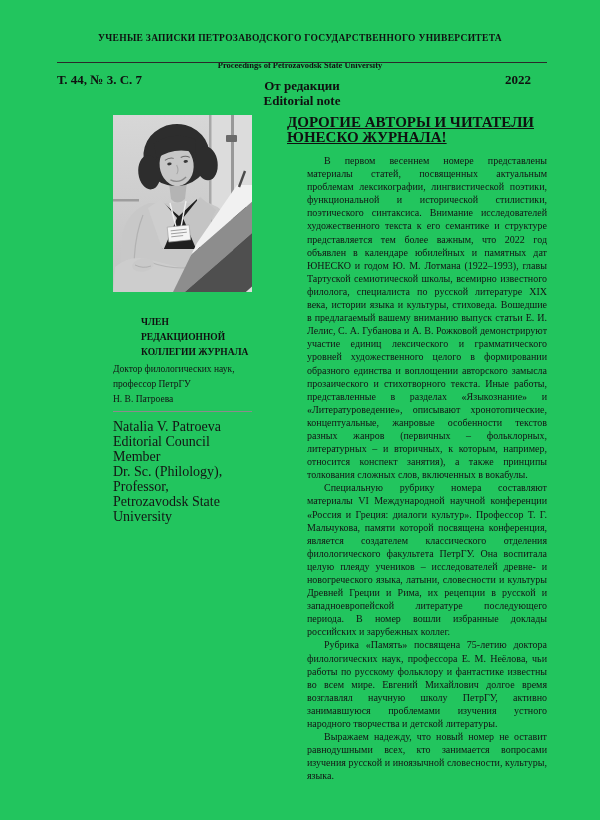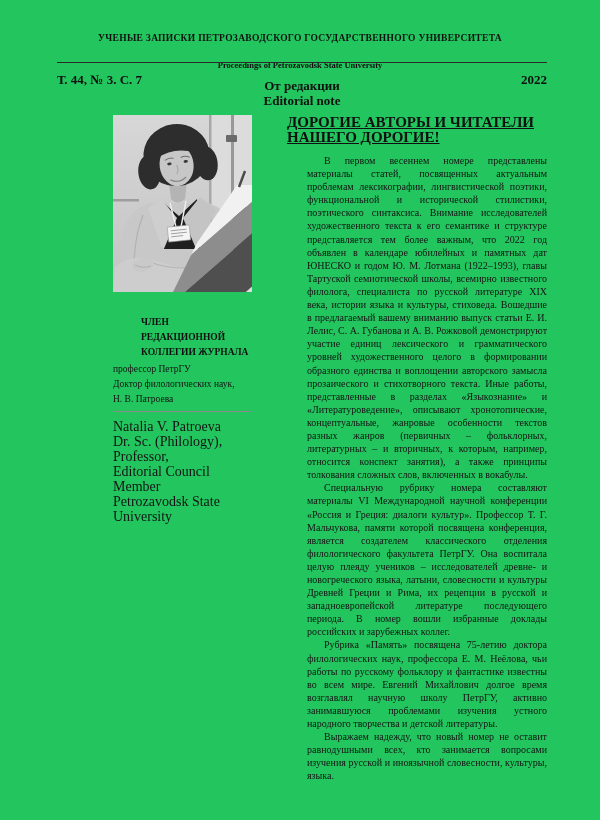--- a/index.html
+++ b/index.html
@@ -10,21 +10,21 @@
   
   .masthead { position:absolute; top:33px; left:0; right:0; text-align:center; }
   .jt-ru { font-weight:bold; font-size:9.5px; letter-spacing:0.3px; color:#101010; }
   .jt-en { font-weight:bold; font-size:8.5px; margin-top:17px; color:#101010; }
   .rule { position:absolute; top:62px; left:57px; width:490px; border-top:1.3px solid #2a2a2a; }
   .meta-row { position:absolute; top:70px; left:57px; width:490px; height:34px;
               font-weight:bold; font-size:13px; color:#101010; }
   .meta-left  { position:absolute; left:0; top:2px; }
   .meta-center{ position:absolute; left:50%; transform:translateX(-50%); top:8px;
                 text-align:center; line-height:15px; }
-  .meta-right { position:absolute; right:0; top:2px; }
+  .meta-right { position:absolute; right:16px; top:2px; }
 
   
   .left-col { position:absolute; left:113px; top:115px; width:139px; }
   .photo { width:139px; height:177px; display:block; }
   .cap-title { margin-top:23px; font-weight:bold; font-size:9.5px; line-height:15px; color:#101010;margin-left:28px; }
   .cap-ru { margin-top:2px; font-size:9.5px; line-height:15px; }
   .name-it { }
   .sep { margin-top:4px; border-top:1.6px solid #8c8c8c; width:139px; }
   .cap-en { margin-top:7px; font-size:14px; line-height:15px; }
 
@@ -125,39 +125,39 @@
             <rect x="20" y="147" width="180" height="40" fill="#4f4f4f"></rect>
           </g>
         </g>
         <line x1="132" y1="56" x2="126" y2="72" stroke="#4a4a4a" stroke-width="2.4"></line>
       </g>
     </svg>
 
     <div class="cap-title">ЧЛЕН РЕДАКЦИОННОЙ КОЛЛЕГИИ ЖУРНАЛА</div>
 
     <div class="cap-ru">
+      <div>Доктор филологических наук,</div>
       <div>профессор ПетрГУ</div>
-      <div>Доктор филологических наук,</div>
       <div class="name-it">Н. В. Патроева</div>
     </div>
 
     <div class="sep"></div>
 
     <div class="cap-en">
       <div class="name-it">Natalia V. Patroeva</div>
+      <div>Editorial Council Member</div>
       <div>Dr. Sc. (Philology), Professor,</div>
-      <div>Editorial Council Member</div>
       <div>Petrozavodsk State University</div>
     </div>
   </aside>
 
   <main class="right-col">
     <div class="art-heading">
       <div>ДОРОГИЕ АВТОРЫ И ЧИТАТЕЛИ</div>
-      <div>НАШЕГО ДОРОГИЕ!</div>
+      <div>ЮНЕСКО ЖУРНАЛА!</div>
     </div>
     <div class="art-body">
       <p>В первом весеннем номере представлены материалы статей, посвященных актуальным проблемам лексикографии, лингвистической поэтики, функциональной и исторической стилистики, поэтического синтаксиса. Внимание исследователей художественного текста к его семантике и структуре представляется тем более важным, что 2022 год объявлен в календаре юбилейных и памятных дат ЮНЕСКО и годом Ю. М. Лотмана (1922–1993), главы Тартуской семиотической школы, всемирно известного филолога, специалиста по русской литературе XIX века, истории языка и культуры, стиховеда. Вошедшие в предлагаемый вашему вниманию выпуск статьи Е. И. Лелис, С. А. Губанова и А. В. Рожковой демонстрируют участие единиц лексического и грамматического уровней художественного целого в формировании образного единства и воплощении авторского замысла прозаического и стихотворного текста. Иные работы, представленные в разделах «Языкознание» и «Литературоведение», описывают хронотопические, концептуальные, жанровые особенности текстов разных жанров (первичных – фольклорных, литературных – и вторичных, к которым, например, относится конспект занятия), а также принципы толкования сложных слов, включенных в вокабулы.</p>
       <p>Специальную рубрику номера составляют материалы VI Международной научной конференции «Россия и Греция: диалоги культур». Профессор Т. Г. Мальчукова, памяти которой посвящена конференция, является создателем классического отделения филологического факультета ПетрГУ. Она воспитала целую плеяду учеников – исследователей древне- и новогреческого языка, латыни, словесности и культуры Древней Греции и Рима, их рецепции в русской и западноевропейской литературе последующего периода. В номер вошли избранные доклады российских и зарубежных коллег.</p>
       <p>Рубрика «Память» посвящена 75-летию доктора филологических наук, профессора Е. М. Неёлова, чьи работы по русскому фольклору и фантастике известны во всем мире. Евгений Михайлович долгое время возглавлял научную школу ПетрГУ, активно занимавшуюся проблемами изучения устного народного творчества и детской литературы.</p>
       <p>Выражаем надежду, что новый номер не оставит равнодушными всех, кто занимается вопросами изучения русской и иноязычной словесности, культуры, языка.</p>
     </div>
   </main>
 
 </div>

